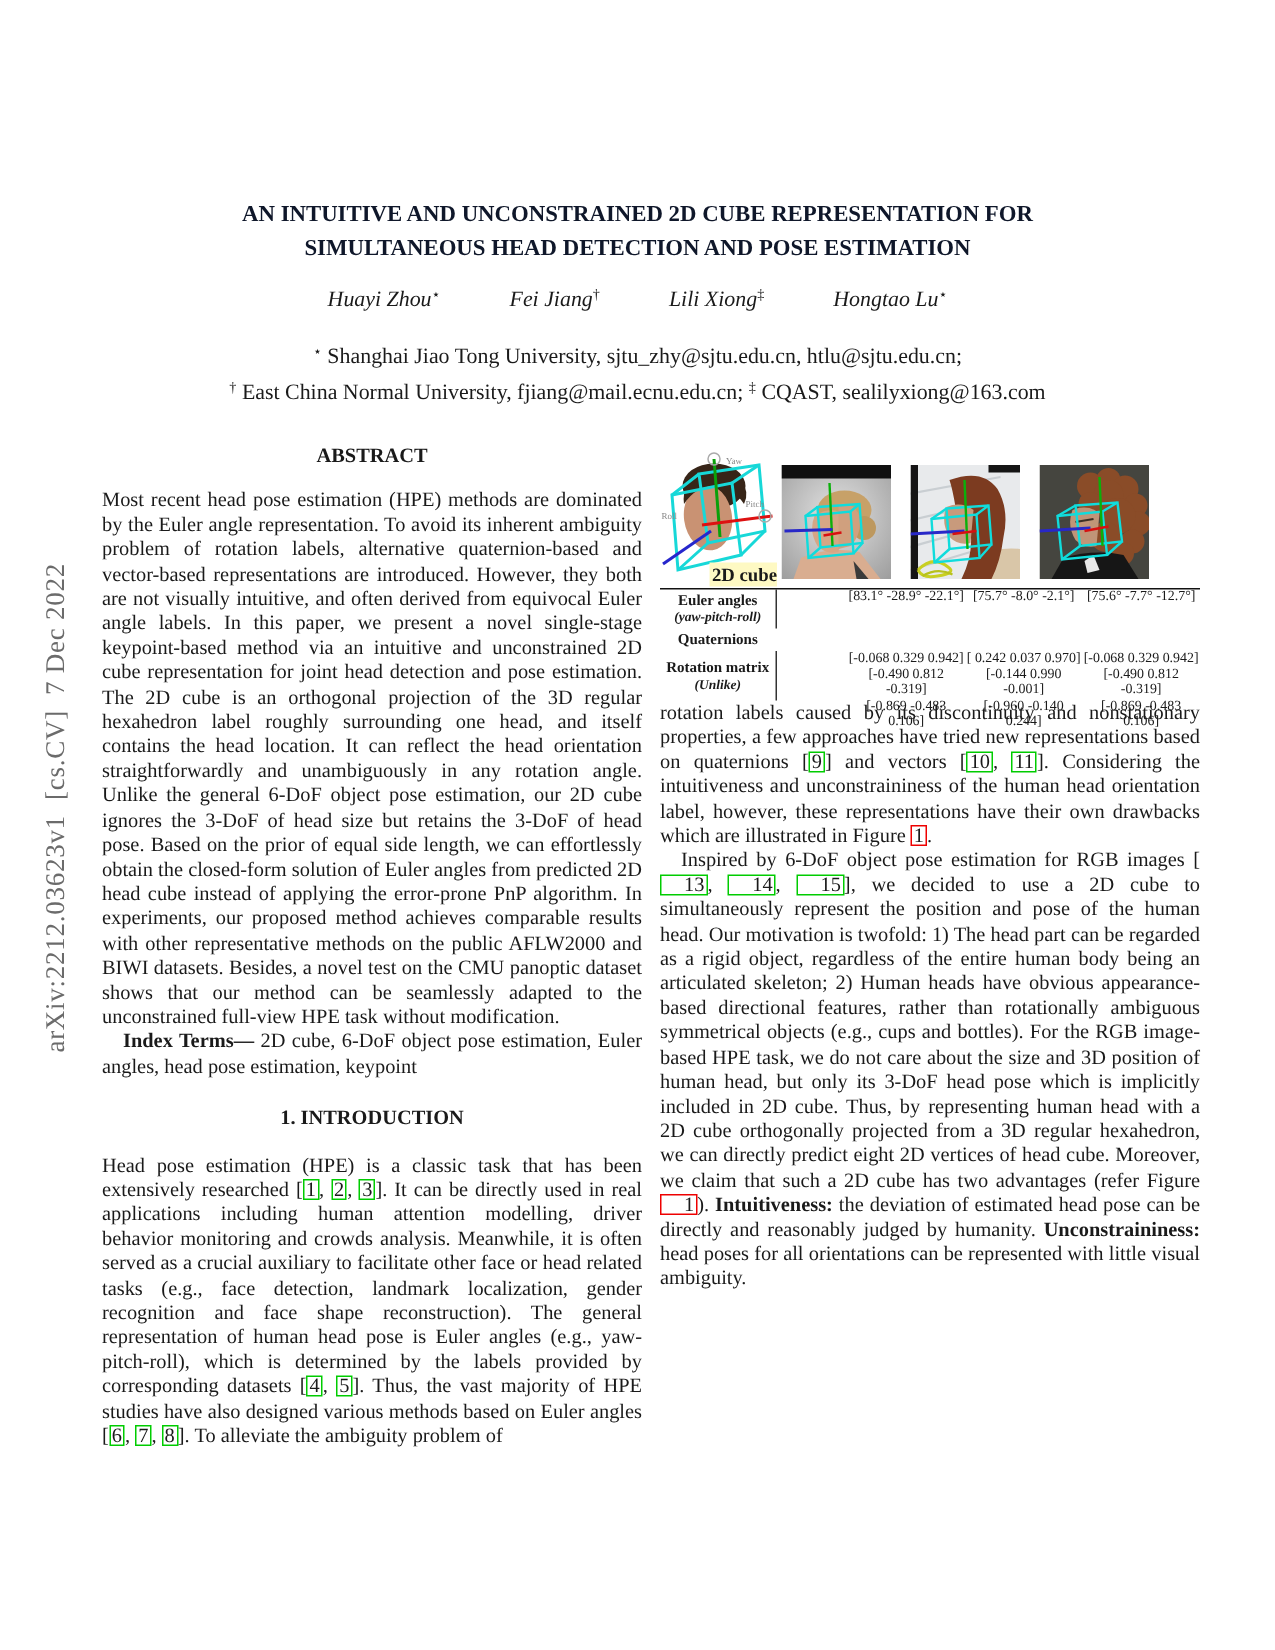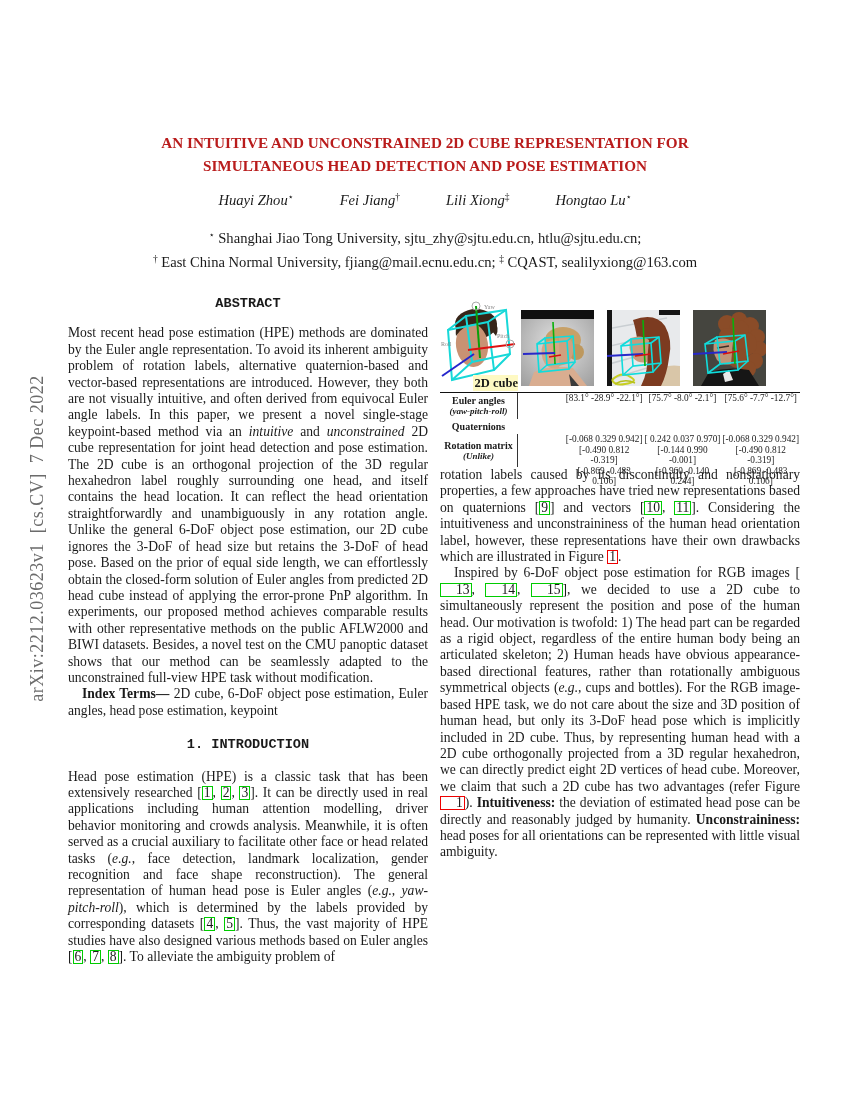--- a/index.html
+++ b/index.html
@@ -6,38 +6,38 @@
   .page{position:relative;width:850px;height:1100px;background:#ffffff;overflow:hidden;
         font-family:"Liberation Serif", serif;color:#1a1a1a;}
 
   
   .watermark{position:absolute;left:-228px;top:528px;width:530px;text-align:center;
              transform:rotate(-90deg);transform-origin:center;
              font-size:18px;color:#6b6b6b;white-space:pre;letter-spacing:0.5px;}
 
   
   .title{position:absolute;top:131px;left:59px;width:732px;text-align:center;
-         font-weight:bold;font-size:15.2px;line-height:23px;color:#b91c1c;}
+         font-weight:bold;font-size:15.2px;line-height:23px;color:#0f172a;}
   .authors{position:absolute;top:192px;left:59px;width:732px;display:flex;
            justify-content:center;gap:46px;font-style:italic;font-size:14.6px;}
   .authors .sup, .rt-sup{font-size:9.5px;position:relative;top:-5px;font-style:normal;}
   .affiliations{position:absolute;top:227px;left:59px;width:732px;text-align:center;
                 font-size:14.6px;line-height:22px;}
 
   
   .col{position:absolute;top:296px;width:360px;font-size:13.6px;line-height:16.4px;text-align:justify;}
   .col-left{left:68px;}
   .col-right{left:440px;}
   .col p{margin:0;}
-  .sec-heading{text-align:center;font-weight:bold;font-size:13.6px;margin:0 0 13px 0;font-family:Liberation Mono, monospace;}
+  .sec-heading{text-align:center;font-weight:bold;font-size:13.6px;margin:0 0 13px 0;}
   .intro-heading{margin:18px 0 15px 0;}
   .index-terms{margin-top:9px;text-indent:14px;}
   .indent{text-indent:14px;}
   .rt-b{font-weight:bold;}
-  .rt-i{font-style:italic;}
+  .rt-i{}
   .rt-bi{font-weight:bold;}
   .cite{display:inline-block;border:1px solid #00cc00;padding:0 1px;line-height:12px;}
   .figref{border-color:#ee0000;}
 
   
   .figure{position:relative;margin:4px 0 0 0;}
   .fig-images{display:flex;height:92px;align-items:flex-start;}
   .fig-illus{position:relative;width:76px;height:92px;margin-right:4px;flex:none;}
   .cube-label{position:absolute;right:-2px;bottom:1px;font-weight:bold;font-size:12.5px;background:#fef9c3;padding-left:2px;}
   .fig-photo{width:73px;height:76px;margin-top:10px;flex:none;}

